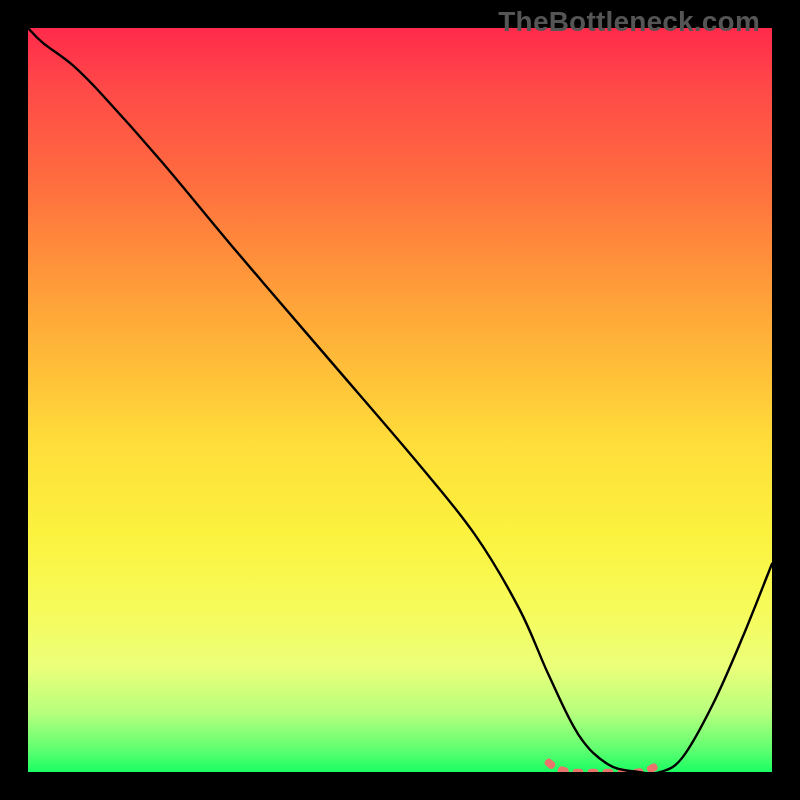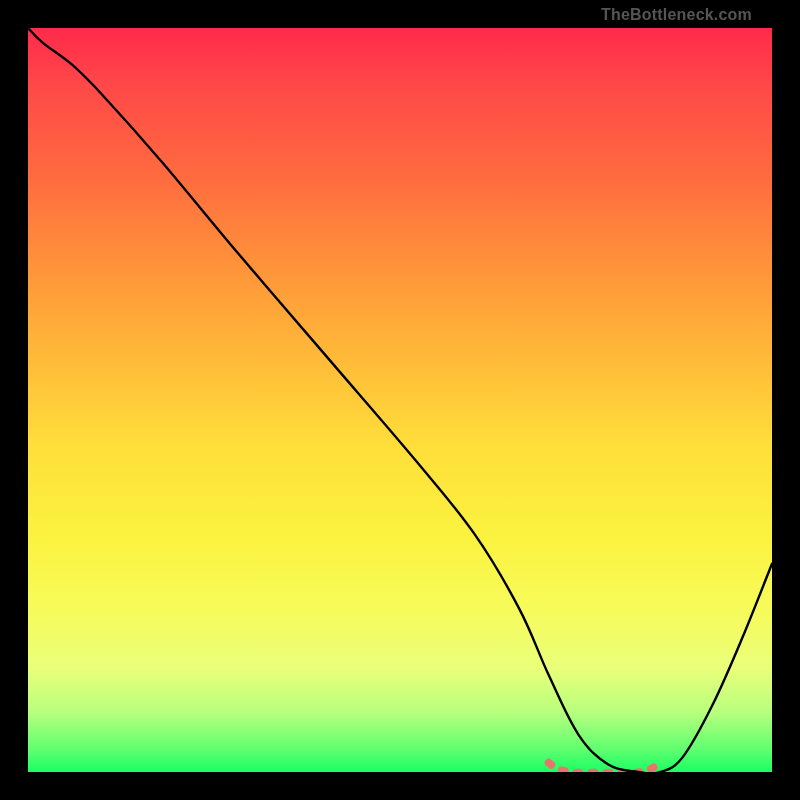--- a/index.html
+++ b/index.html
@@ -28,23 +28,23 @@
       #f7fb5a 78%,
       #eaff7a 86%,
       #b7ff7d 92%,
       #5fff70 97%,
       #1aff63 100%
     );
   }
   .attribution {
     position: absolute;
     top: 6px;
-    right: 48px;
+    right: 40px;
     font-family: Arial, Helvetica, sans-serif;
-    font-size: 16px;
+    font-size: 28px;
     font-weight: bold;
     color: #555555;
     letter-spacing: 0.2px;
   }
   svg.curve {
     position: absolute;
     left: 0;
     top: 0;
     width: 744px;
     height: 744px;

